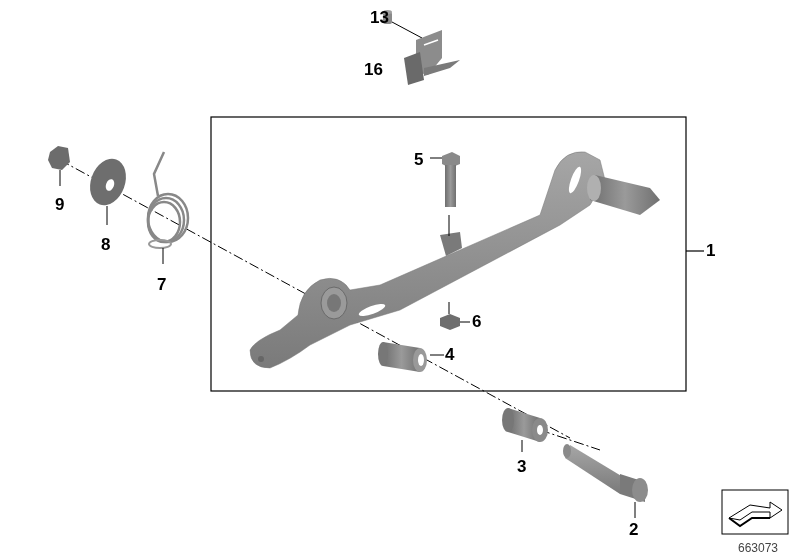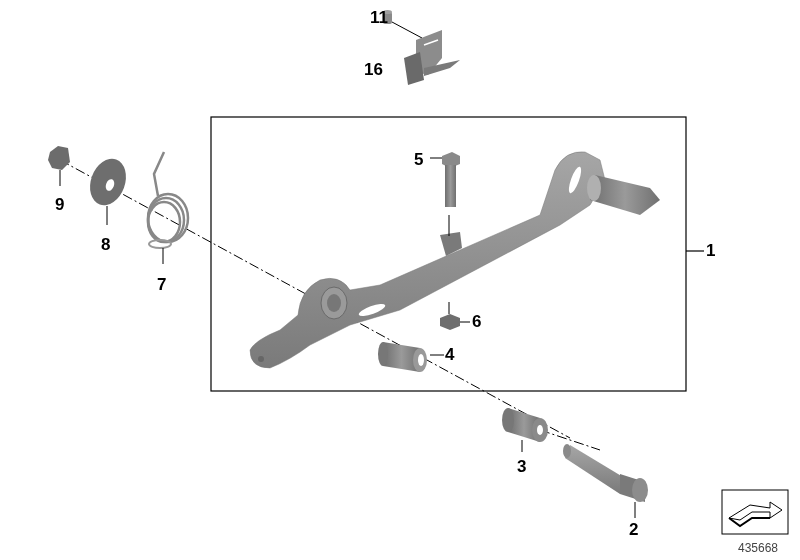--- a/index.html
+++ b/index.html
@@ -123,15 +123,15 @@
 <div class="callout" style="left:706px;top:242px;">1</div>
 <div class="callout" style="left:629px;top:521px;">2</div>
 <div class="callout" style="left:517px;top:458px;">3</div>
 <div class="callout" style="left:445px;top:346px;">4</div>
 <div class="callout" style="left:414px;top:151px;">5</div>
 <div class="callout" style="left:472px;top:313px;">6</div>
 <div class="callout" style="left:157px;top:276px;">7</div>
 <div class="callout" style="left:101px;top:236px;">8</div>
 <div class="callout" style="left:55px;top:196px;">9</div>
 <div class="callout" style="left:364px;top:61px;">16</div>
-<div class="callout" style="left:370px;top:9px;">11</div>
-<div class="diagram-id" style="left:738px;top:541px;">435668</div>
+<div class="callout" style="left:370px;top:9px;">13</div>
+<div class="diagram-id" style="left:738px;top:541px;">663073</div>
 </div>
 
 </body></html>

